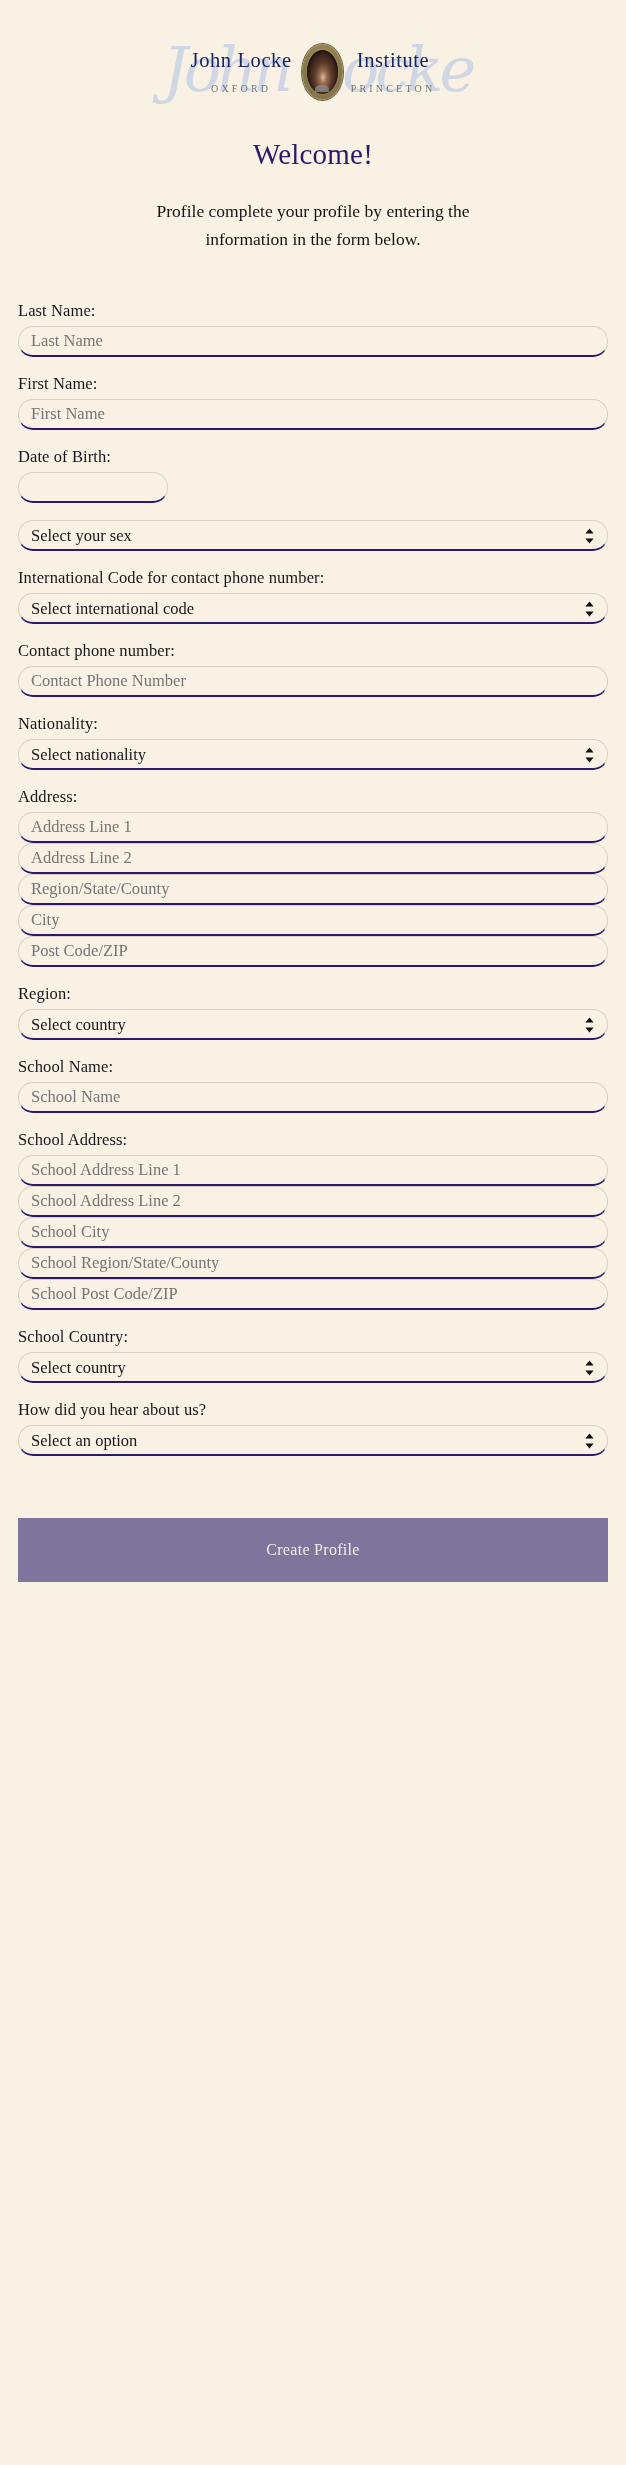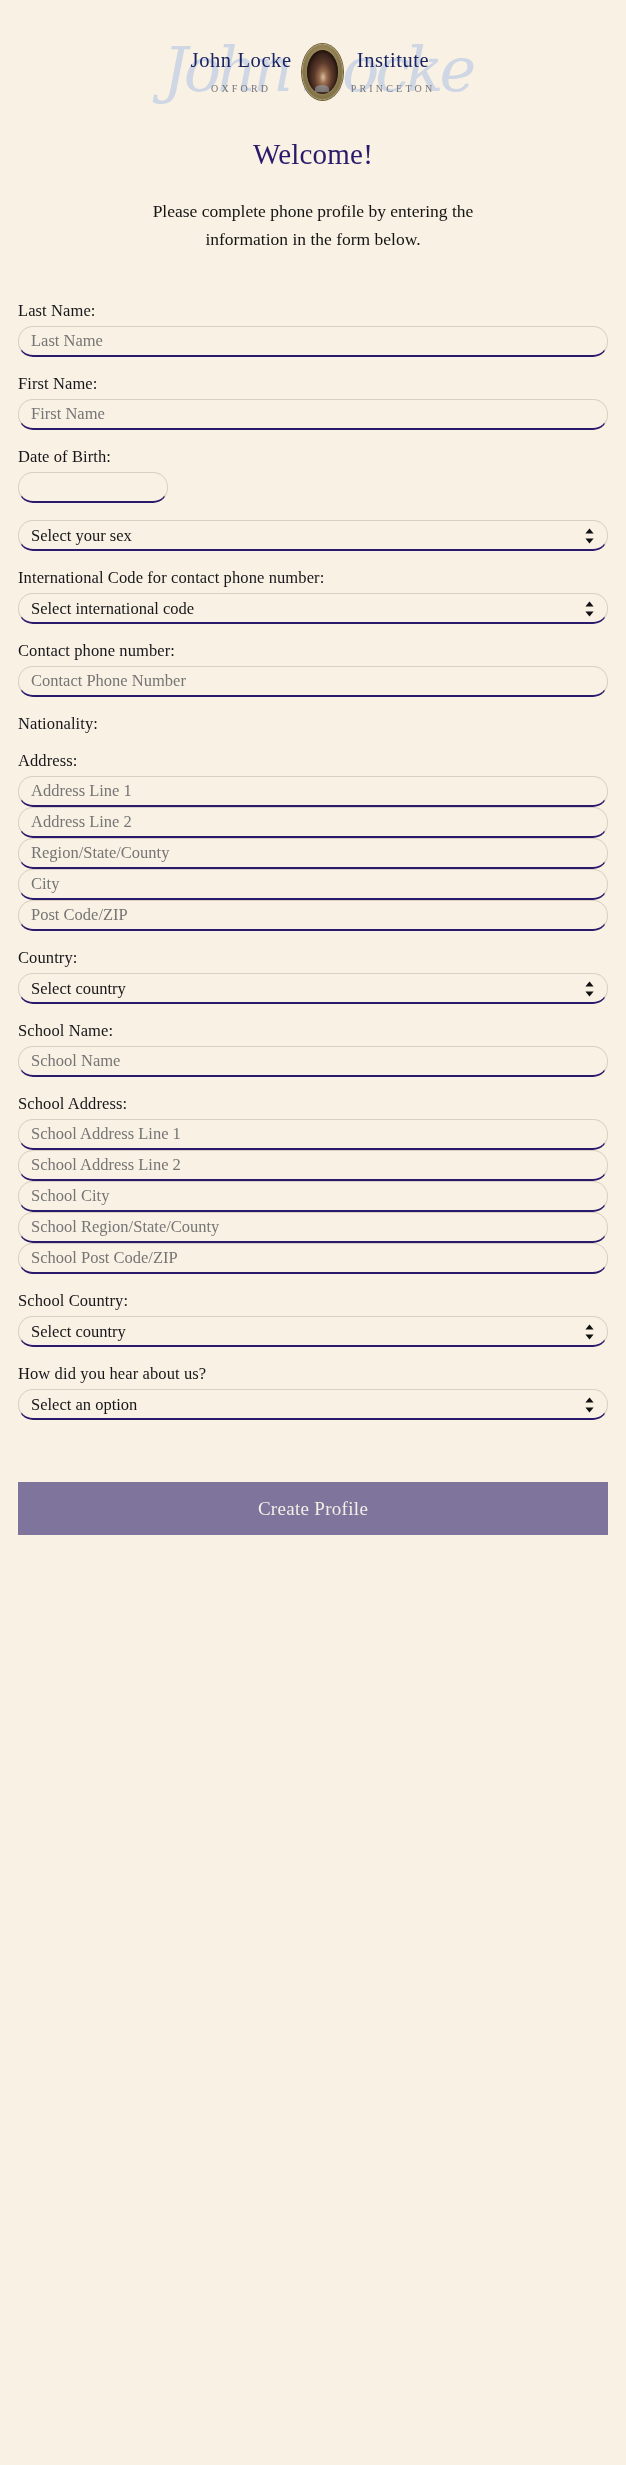--- a/index.html
+++ b/index.html
@@ -186,26 +186,26 @@
   .stack .ctrl { margin-bottom: 0; }
   .stack .ctrl:last-child { margin-bottom: 0; }
 
   .submit-wrap {
     margin-top: 62px;
     padding-bottom: 46px;
   }
   .submit {
     display: block;
     width: 100%;
-    height: 53px;
+    height: 64px;
     background: #7f749b;
     border: none;
     color: #f3eee6;
     font-family: "Liberation Serif", "DejaVu Serif", serif;
-    font-size: 19px;
+    font-size: 16px;
     letter-spacing: .3px;
     cursor: pointer;
   }
 </style>
 </head>
 <body>
 
 <div class="page">
 
   <div class="logo-block">
@@ -219,21 +219,21 @@
         <div class="medallion"></div>
         <div class="logo-side right">
           <div class="logo-word">Institute</div>
           <div class="logo-sub">PRINCETON</div>
         </div>
       </div>
     </div>
   </div>
 
   <h1 class="welcome">Welcome!</h1>
-  <p class="intro">Please complete phone profile by entering the information in the form below.</p>
+  <p class="intro">Profile complete your profile by entering the information in the form below.</p>
 
   <div class="form">
 
     <div class="field-group">
       <label class="field-label">Last Name:</label>
       <input class="ctrl placeholder-text" type="text" placeholder="Last Name" style="">
     </div>
 
     <div class="field-group">
       <label class="field-label">First Name:</label>
@@ -266,35 +266,42 @@
       </div>
     </div>
 
     <div class="field-group">
       <label class="field-label">Contact phone number:</label>
       <input class="ctrl placeholder-text" type="text" placeholder="Contact Phone Number" style="">
     </div>
 
     <div class="field-group">
       <label class="field-label">Nationality:</label>
+      <div class="select-wrap">
+        <div class="ctrl">Select nationality</div>
+        <svg class="chevrons" viewBox="0 0 11 17">
+          <path d="M5.5 1 L9.6 6 L1.4 6 Z" fill="#111"></path>
+          <path d="M5.5 16 L1.4 11 L9.6 11 Z" fill="#111"></path>
+        </svg>
+      </div>
     </div>
 
     <div class="field-group">
       <label class="field-label">Address:</label>
       <div class="stack">
         <input class="ctrl placeholder-text" type="text" placeholder="Address Line 1" style="">
         <input class="ctrl placeholder-text" type="text" placeholder="Address Line 2" style="">
         <input class="ctrl placeholder-text" type="text" placeholder="Region/State/County" style="">
         <input class="ctrl placeholder-text" type="text" placeholder="City" style="">
         <input class="ctrl placeholder-text" type="text" placeholder="Post Code/ZIP" style="">
       </div>
     </div>
 
     <div class="field-group">
-      <label class="field-label">Country:</label>
+      <label class="field-label">Region:</label>
       <div class="select-wrap">
         <div class="ctrl">Select country</div>
         <svg class="chevrons" viewBox="0 0 11 17">
           <path d="M5.5 1 L9.6 6 L1.4 6 Z" fill="#111"></path>
           <path d="M5.5 16 L1.4 11 L9.6 11 Z" fill="#111"></path>
         </svg>
       </div>
     </div>
 
     <div class="field-group">

